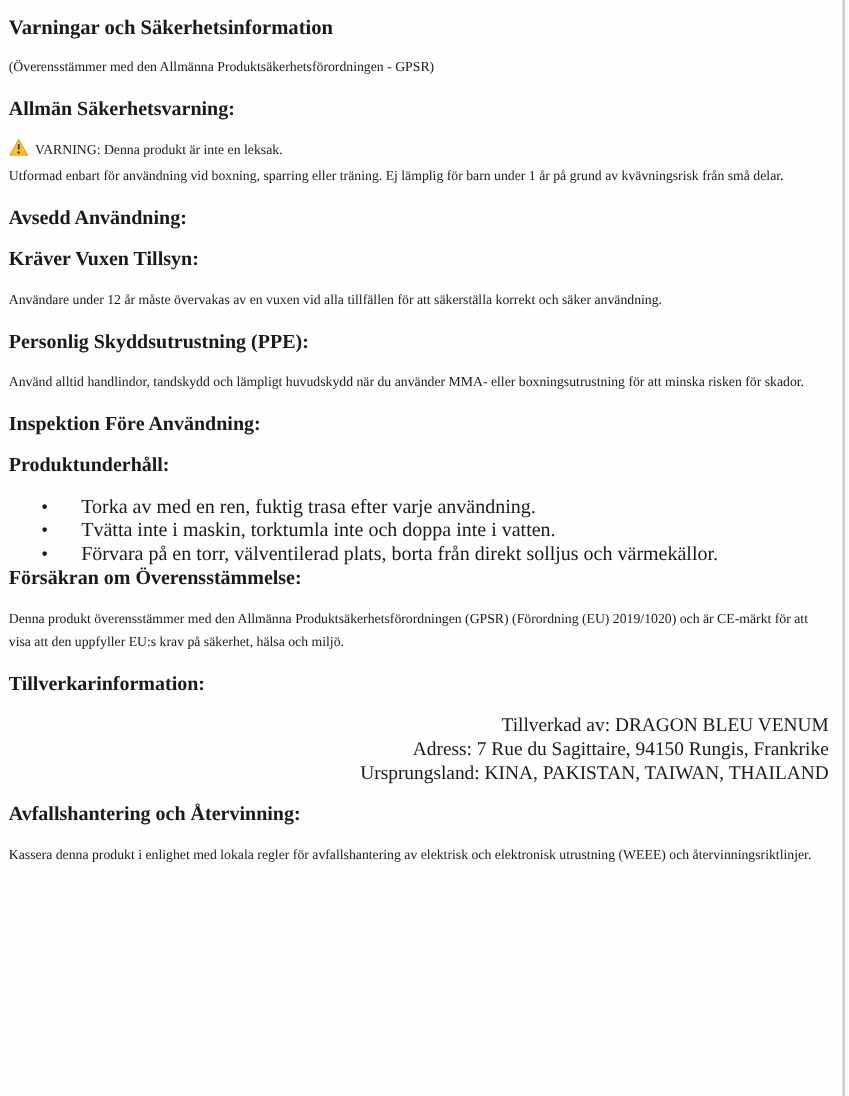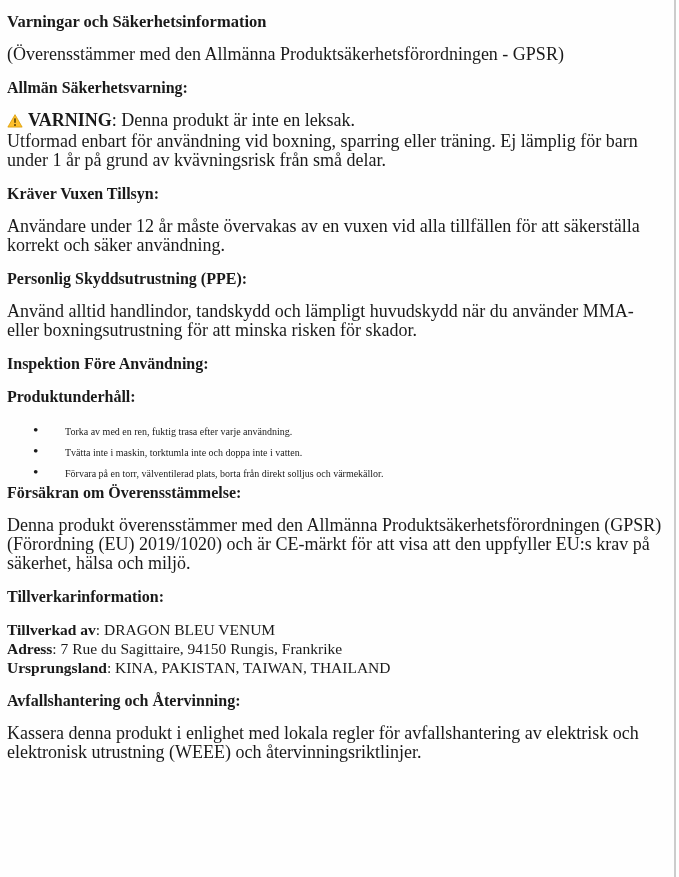--- a/index.html
+++ b/index.html
@@ -36,48 +36,48 @@
     margin: 0 0 14px 0;
     font-weight: bold;
   }
   .doc h2 {
     font-size: 16px;
     line-height: 19px;
     margin: 0 0 14px 0;
     font-weight: bold;
   }
   .doc p {
-    font-size: 18px;
+    font-size: 11px;
     line-height: 19px;
     margin: 0 0 14px 0;
   }
   ul.bullets {
     margin: 0;
     padding: 0 0 0 26px;
-    font-size: 10px;
+    font-size: 16px;
     line-height: 19px;
   }
   ul.bullets li {
     list-style: none;
     margin: 0;
   }
   ul.bullets li::before {
     content: "\2022";
     display: inline-block;
     width: 32px;
     font-size: 15.5px;
   }
   .warn-icon {
     display: inline-block;
     vertical-align: -2px;
     margin-right: 5px;
   }
   .mfr-line { font-size: 15.5px; line-height: 19px; }
-  .mfr-block { margin: 0 0 14px 0; }
-  strong { font-weight: bold; margin-top: 24px; }
+  .mfr-block { margin: 0 0 14px 0; text-align: right; }
+  strong { font-weight: normal; margin-top: 24px; }
 </style>
 </head>
 <body>
 
 <div class="page">
   <div class="edge-line"></div>
 
   <div class="doc">
 
     <h1>Varningar och Säkerhetsinformation</h1>
@@ -88,20 +88,21 @@
 
     <p>
       <span class="warn-icon"><svg width="16" height="14" viewBox="0 0 24 22" aria-hidden="true">
             <path d="M12 1 L23.2 20.6 H0.8 Z" fill="#fdbf2d" stroke="#d99b00" stroke-width="1.2"></path>
             <rect x="10.9" y="6.5" width="2.2" height="7.5" rx="1" fill="#463300"></rect>
             <circle cx="12" cy="17.2" r="1.5" fill="#463300"></circle>
           </svg></span><strong>VARNING</strong><span>: Denna produkt är inte en leksak.</span><br>
       <span>Utformad enbart för användning vid boxning, sparring eller träning. Ej lämplig för barn under 1 år på grund av kvävningsrisk från små delar.</span>
     </p>
 
+    <h2>Avsedd Användning:</h2>
 
     <h2>Kräver Vuxen Tillsyn:</h2>
     <p>Användare under 12 år måste övervakas av en vuxen vid alla tillfällen för att säkerställa korrekt och säker användning.</p>
 
     <h2>Personlig Skyddsutrustning (PPE):</h2>
     <p>Använd alltid handlindor, tandskydd och lämpligt huvudskydd när du använder MMA- eller boxningsutrustning för att minska risken för skador.</p>
 
     <h2>Inspektion Före Användning:</h2>
 
     <h2>Produktunderhåll:</h2>

